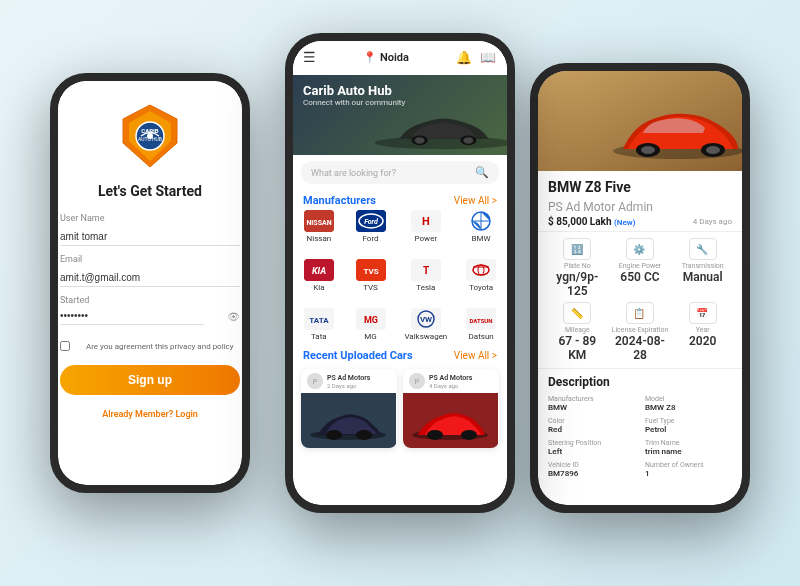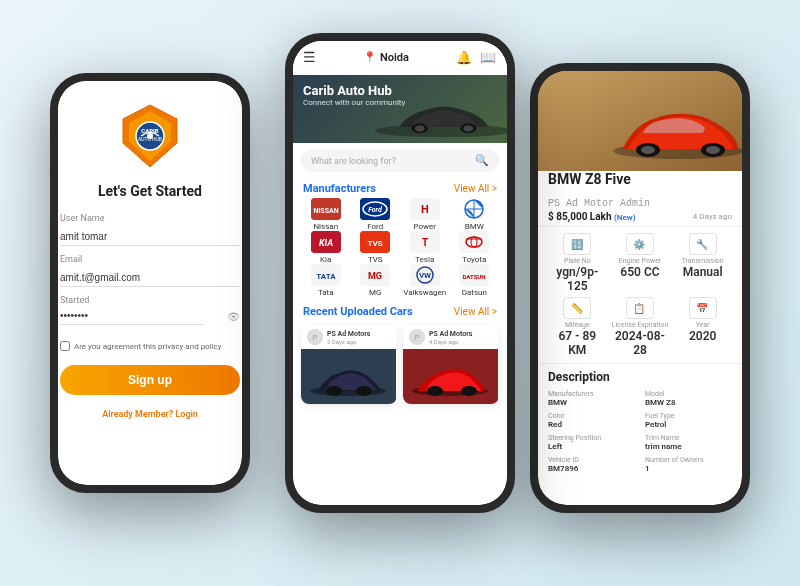--- a/index.html
+++ b/index.html
@@ -128,21 +128,21 @@
     }
 
     .eye-icon {
       font-size: 10px;
       color: #999;
     }
 
     .privacy-row {
       display: flex;
       align-items: center;
-      gap: 4px;
+      gap: 16px;
       margin: 8px 0;
       width: 100%;
     }
 
     .privacy-checkbox {
       width: 10px;
       height: 10px;
     }
 
     .privacy-text {
@@ -194,21 +194,21 @@
     }
 
     .hamburger { font-size: 14px; color: #333; }
     .location-row { display: flex; align-items: center; gap: 3px; }
     .location-pin { color: #f07800; font-size: 11px; }
     .location-text { font-size: 11px; font-weight: 600; color: #222; }
     .header-icons { display: flex; gap: 8px; font-size: 13px; color: #555; }
 
     .hero-image {
       width: 100%;
-      height: 68px;
+      height: 80px;
       background: linear-gradient(135deg, #2c3e50, #4a6741);
       position: relative;
       overflow: hidden;
       padding-left: 44px;
     }
 
     .hero-overlay {
       position: absolute;
       top: 8px;
       left: 10px;
@@ -257,21 +257,21 @@
     }
 
     .view-all {
       font-size: 10px;
       color: #f07800;
     }
 
     .manufacturers-grid {
       display: grid;
       grid-template-columns: repeat(4, 1fr);
-      gap: 0;
+      gap: 16px;
       padding: 0 8px;
     }
 
     .manufacturer-item {
       display: flex;
       flex-direction: column;
       align-items: center;
       gap: 2px;
     }
 
@@ -372,35 +372,34 @@
       border-radius: 50%;
       width: 20px;
       height: 20px;
       display: flex;
       align-items: center;
       justify-content: center;
       font-size: 11px;
     }
 
     .detail-car-title-section {
-      padding: 0 10px 4px;
+      padding: 8px 10px 4px;
       border-bottom: 1px solid #eee;
     }
 
     .detail-car-name {
       font-size: 14px;
       font-weight: 700;
       color: #222;
     }
 
     .detail-seller {
-      font-size: 10px;
+      font-size: 12px;
       color: #999;
-      margin-top: 11px;
-      font-family: Liberation Mono, monospace;
+      margin-top: 5px;
     }
 
     .detail-price-row {
       display: flex;
       justify-content: space-between;
       align-items: center;
       margin-top: 2px;
     }
 
     .detail-price {

